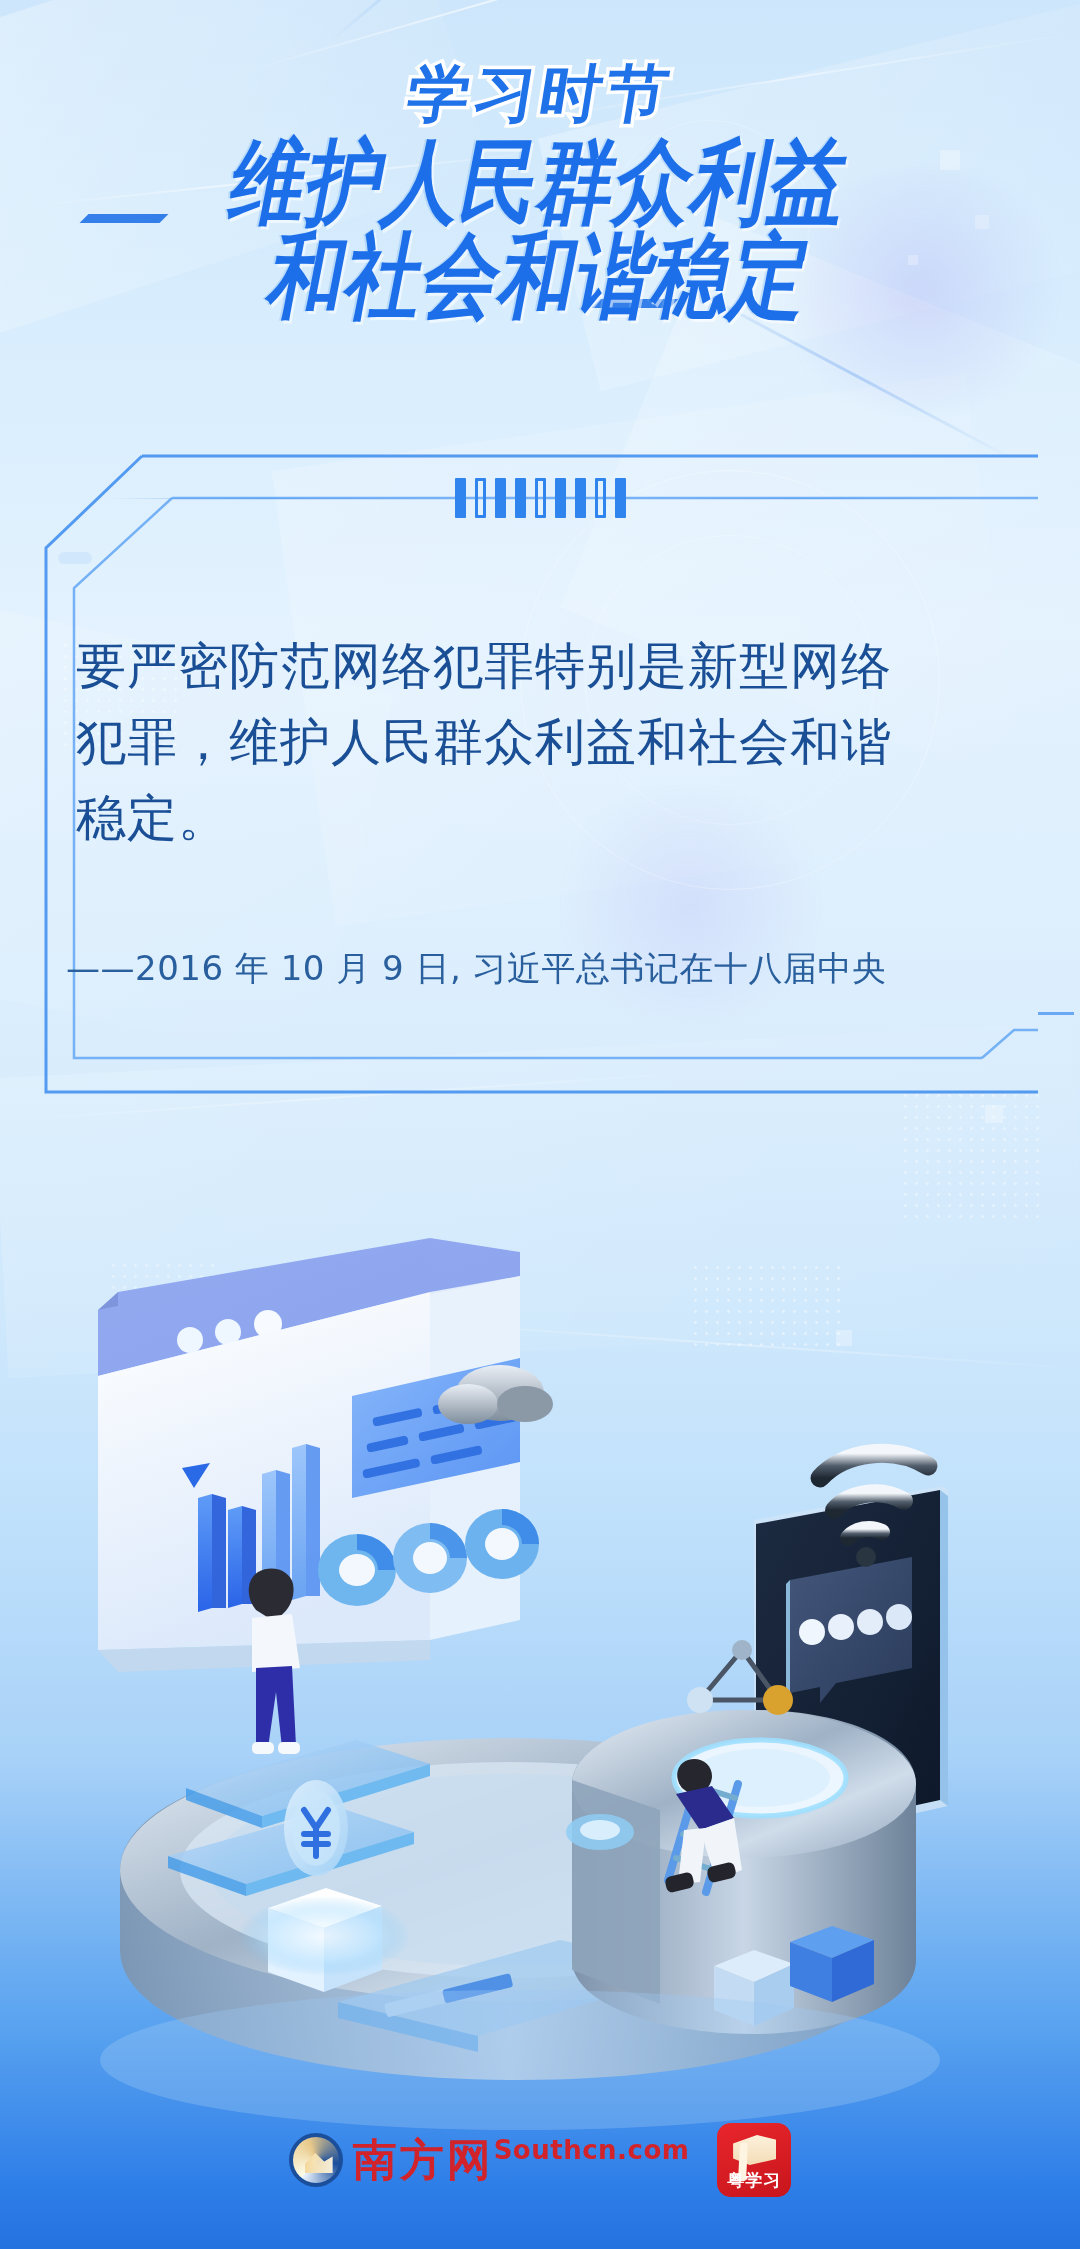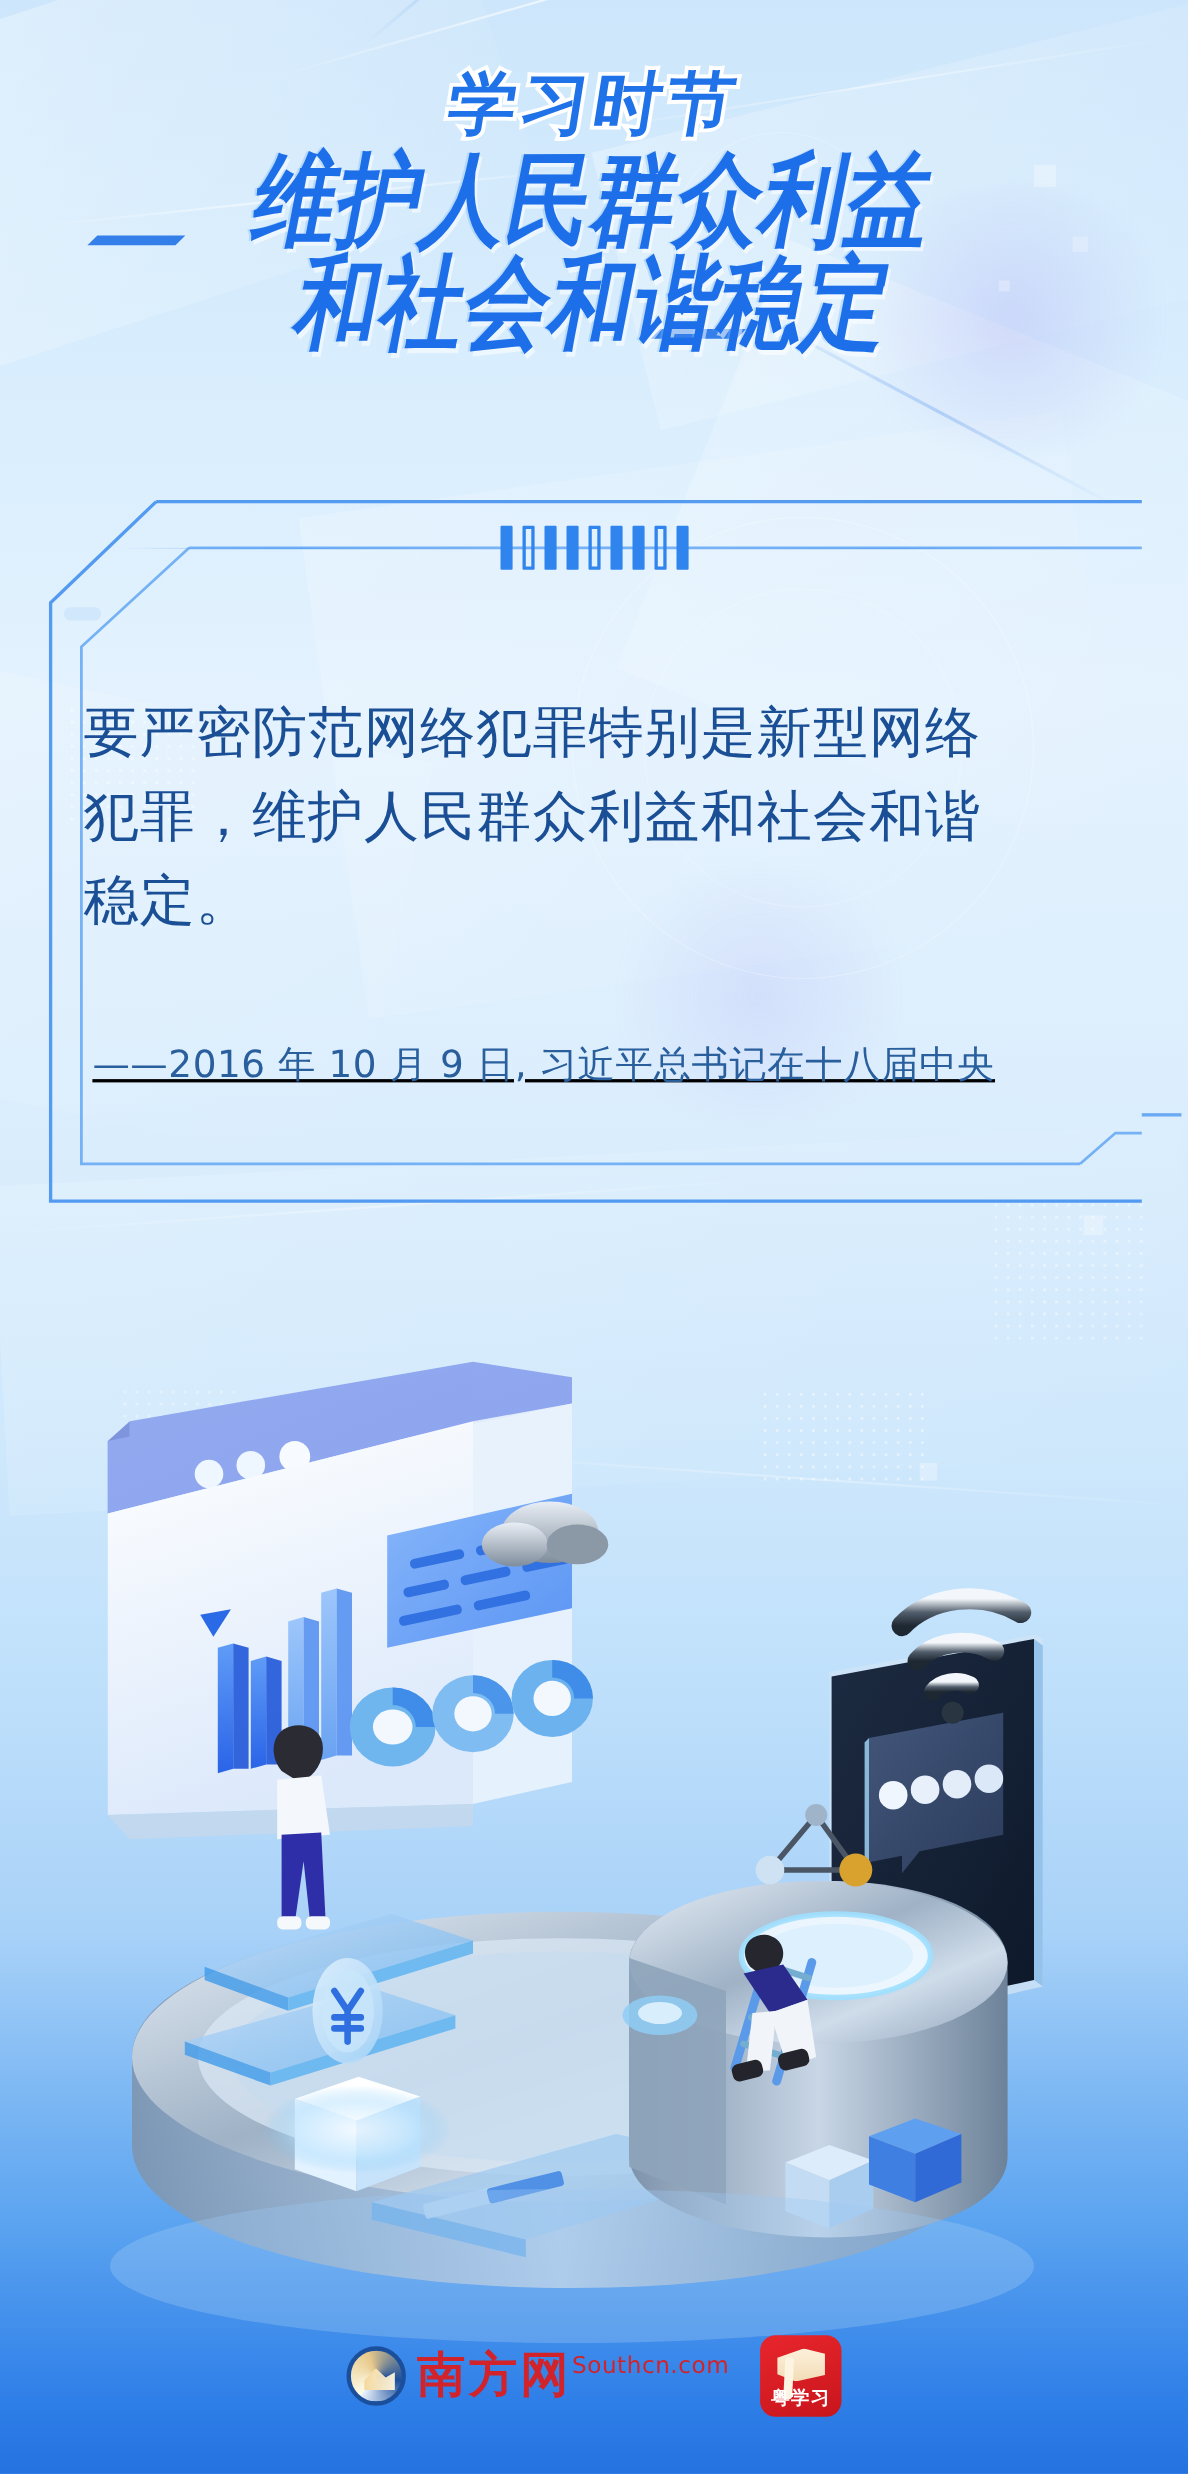--- a/index.html
+++ b/index.html
@@ -122,21 +122,21 @@
   }
   #quoteBlock .qline{
     font-family:"DejaVu Sans", sans-serif;
     font-size:50px;
     line-height:76px;
     color:#1a4f96;
     letter-spacing:1px;
     white-space:pre;
   }
   #attrBlock{
-    position:absolute; left:84px; top:940px; width:930px; z-index:8;text-decoration:underline;
+    position:absolute; left:66px; top:940px; width:930px; z-index:8;
   }
   #attrBlock .aline{
     font-family:"DejaVu Sans", sans-serif;
     font-size:34px;
     line-height:56px;
     color:#2a5f9e;
     letter-spacing:.5px;
     white-space:pre;
   }
 
@@ -161,22 +161,22 @@
     background:linear-gradient(90deg,#f3d79a,#fff6df);
     clip-path:polygon(0 55%,38% 0,70% 42%,100% 18%,100% 100%,0 100%);
     opacity:.95;
   }
   .logoSouth .txt{ display:flex; align-items:flex-start; }
   .logoSouth .cn{
     font-family:"DejaVu Serif", serif; font-weight:bold;
     font-size:44px; line-height:44px; color:#d2232a; letter-spacing:3px;
   }
   .logoSouth .en{
-    font-family:"DejaVu Sans", sans-serif; font-weight:normal;
-    font-size:21px; line-height:24px; color:#d2232a; letter-spacing:.5px;
+    font-family:"DejaVu Sans", sans-serif; font-weight:bold;
+    font-size:26px; line-height:24px; color:#d2232a; letter-spacing:.5px;
   }
   .logoYue{
     width:74px; height:74px; border-radius:14px;
     background:linear-gradient(160deg,#e8262c,#c8151c);
     position:relative; flex:none;
     display:flex; align-items:flex-end; justify-content:center;
     padding-bottom:8px;
     text-align:right;
   }
   .logoYue .bk{

